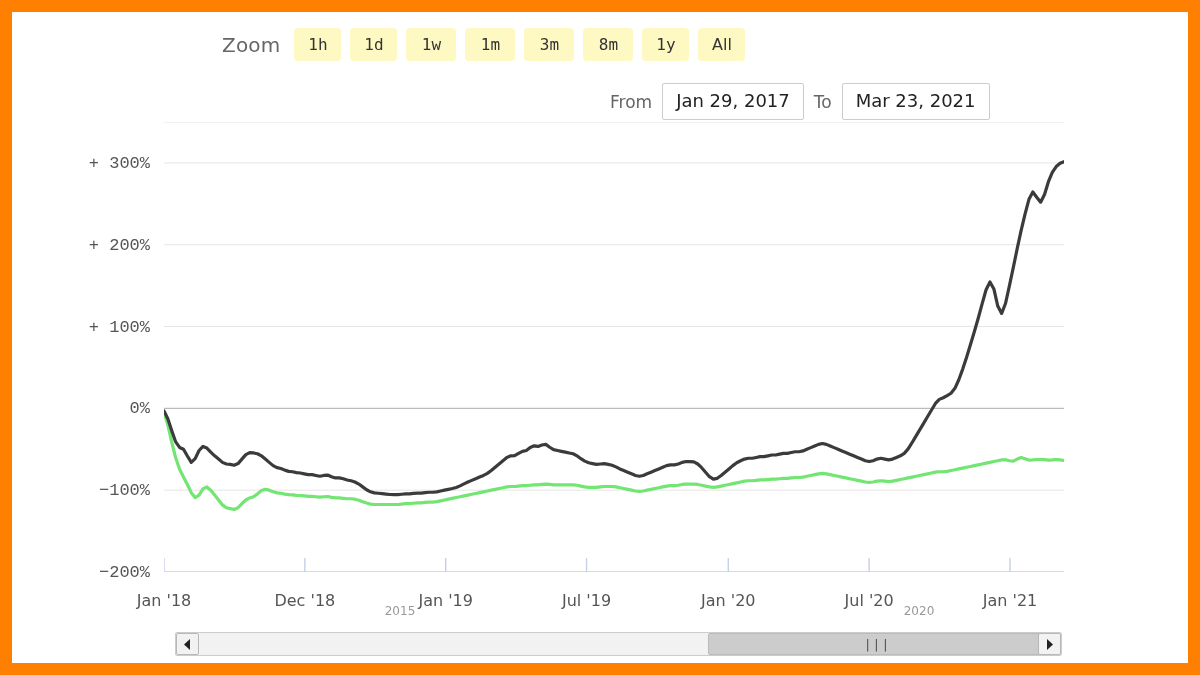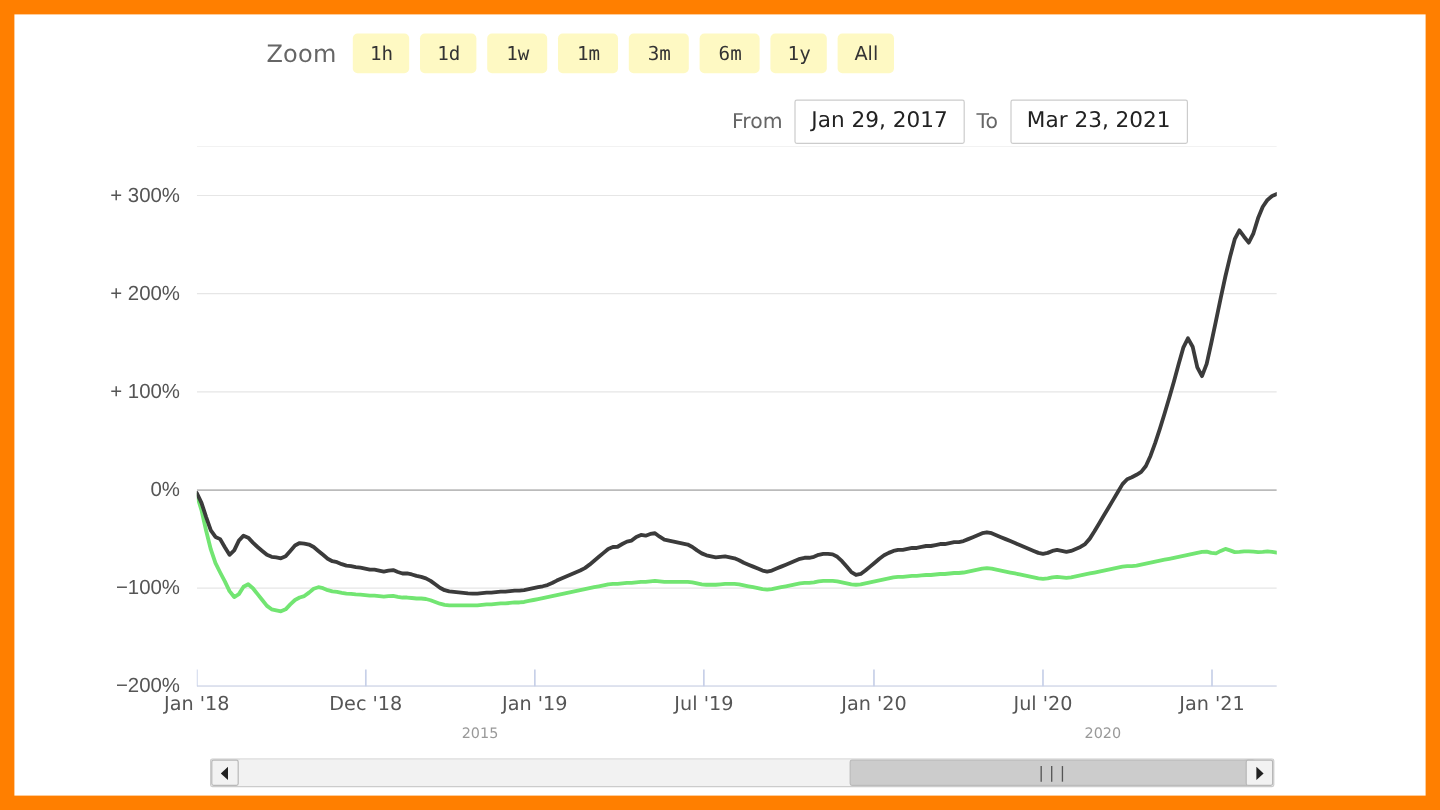--- a/index.html
+++ b/index.html
@@ -94,29 +94,29 @@
     width: 900px; height: 450px;
   }
   .ylabel {
     position: absolute;
     right: 1038px;
     font-size: 17px;
     color: #555555;
     text-align: right;
     white-space: nowrap;
     transform: translateY(-50%);
-    font-family: Liberation Sans, sans-serif;
+    font-family: Liberation Mono, monospace;
   }
   .xlabel {
     position: absolute;
     font-size: 16px;
     color: #555555;
     white-space: nowrap;
     transform: translateX(-50%);
-    top: 455px;
+    top: 469px;
   }
 
   
   #navigator {
     position: absolute;
     left: 0; top: 592px;
     width: 1176px; height: 60px;
   }
   .nav-year {
     position: absolute;
@@ -182,21 +182,21 @@
 <div id="frame">
   <div id="stage">
 
     <div id="range-selector">
       <span id="zoom-label">Zoom</span>
       <button class="range-btn">1h</button>
       <button class="range-btn">1d</button>
       <button class="range-btn wide">1w</button>
       <button class="range-btn wide">1m</button>
       <button class="range-btn wide">3m</button>
-      <button class="range-btn wide">6m</button>
+      <button class="range-btn wide">8m</button>
       <button class="range-btn">1y</button>
       <button class="range-btn all">All</button>
     </div>
 
     <div id="range-inputs">
       <span class="range-text first">From</span>
       <div class="date-box">Jan 29, 2017</div>
       <span class="range-text">To</span>
       <div class="date-box">Mar 23, 2021</div>
     </div>

